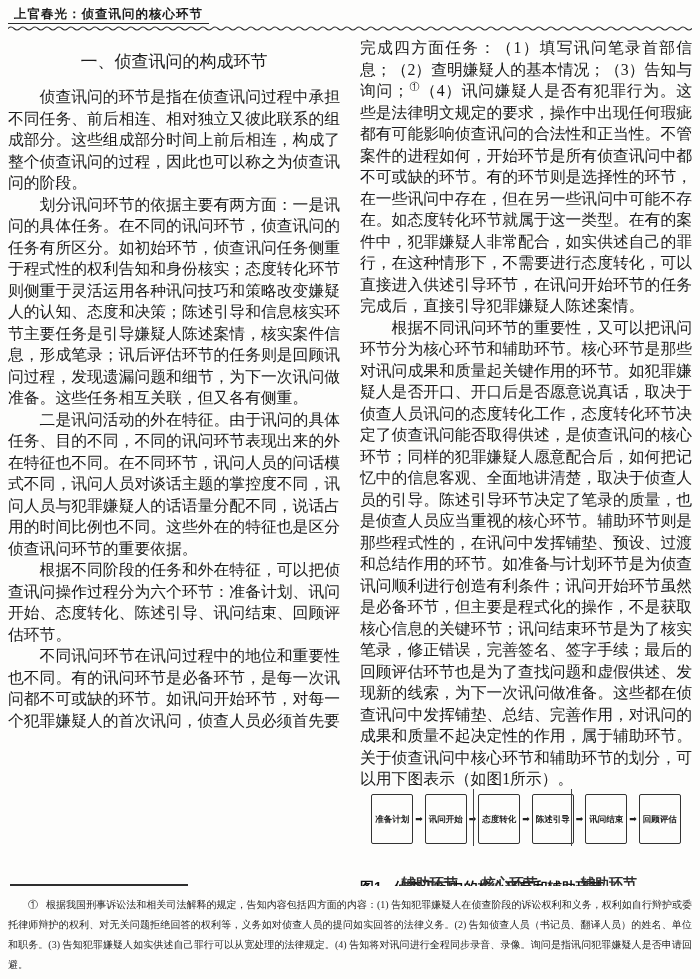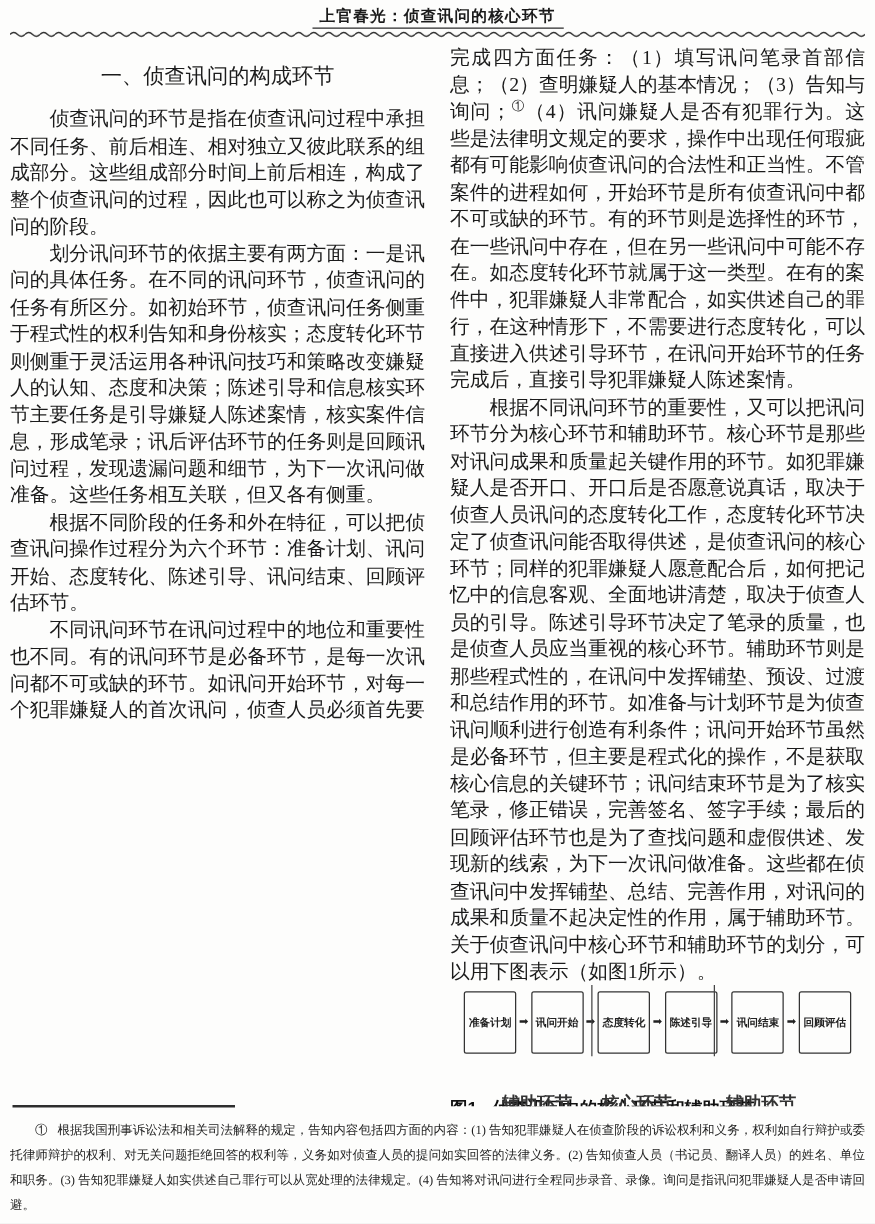--- a/index.html
+++ b/index.html
@@ -8,21 +8,21 @@
     width:700px;height:979px;
     margin:0 auto;
     background:#fdfdfc;
     box-sizing:border-box;
     padding:4px 8px 0;
     font-family:"Liberation Serif","DejaVu Serif",serif;
     color:#1b1b1b;
     overflow:hidden;
   }
   
-  .head-wrap{text-align:center;}
+  .head-wrap{text-align:left;}
   .running-head{
     display:inline-block;
     font-size:12.5px;line-height:15px;
     letter-spacing:1px;
     font-weight:bold;
     padding:0 6px 1px;
     border-bottom:1px solid #2a2a2a;
   }
   .wave{display:block;margin-top:1px;}
   
@@ -126,20 +126,21 @@
     </defs>
     <rect width="684" height="7" fill="url(#wavepat)"></rect>
   </svg>
 
   <div class="columns">
 
     <div class="col">
       <h2 class="section-heading">一、侦查讯问的构成环节</h2>
       <p class="indent">侦查讯问的环节是指在侦查讯问过程中承担不同任务、前后相连、相对独立又彼此联系的组成部分。这些组成部分时间上前后相连，构成了整个侦查讯问的过程，因此也可以称之为侦查讯问的阶段。</p>
       <p class="indent">划分讯问环节的依据主要有两方面：一是讯问的具体任务。在不同的讯问环节，侦查讯问的任务有所区分。如初始环节，侦查讯问任务侧重于程式性的权利告知和身份核实；态度转化环节则侧重于灵活运用各种讯问技巧和策略改变嫌疑人的认知、态度和决策；陈述引导和信息核实环节主要任务是引导嫌疑人陈述案情，核实案件信息，形成笔录；讯后评估环节的任务则是回顾讯问过程，发现遗漏问题和细节，为下一次讯问做准备。这些任务相互关联，但又各有侧重。</p>
+      <p class="indent">二是讯问活动的外在特征。由于讯问的具体任务、目的不同，不同的讯问环节表现出来的外在特征也不同。在不同环节，讯问人员的问话模式不同，讯问人员对谈话主题的掌控度不同，讯问人员与犯罪嫌疑人的话语量分配不同，说话占用的时间比例也不同。这些外在的特征也是区分侦查讯问环节的重要依据。</p>
       <p class="indent">根据不同阶段的任务和外在特征，可以把侦查讯问操作过程分为六个环节：准备计划、讯问开始、态度转化、陈述引导、讯问结束、回顾评估环节。</p>
       <p class="indent">不同讯问环节在讯问过程中的地位和重要性也不同。有的讯问环节是必备环节，是每一次讯问都不可或缺的环节。如讯问开始环节，对每一个犯罪嫌疑人的首次讯问，侦查人员必须首先要</p>
     </div>
 
     <div class="col">
       <p><span>完成四方面任务：（1）填写讯问笔录首部信息；（2）查明嫌疑人的基本情况；（3）告知与询问；</span><sup class="fnref">①</sup><span>（4）讯问嫌疑人是否有犯罪行为。这些是法律明文规定的要求，操作中出现任何瑕疵都有可能影响侦查讯问的合法性和正当性。不管案件的进程如何，开始环节是所有侦查讯问中都不可或缺的环节。有的环节则是选择性的环节，在一些讯问中存在，但在另一些讯问中可能不存在。如态度转化环节就属于这一类型。在有的案件中，犯罪嫌疑人非常配合，如实供述自己的罪行，在这种情形下，不需要进行态度转化，可以直接进入供述引导环节，在讯问开始环节的任务完成后，直接引导犯罪嫌疑人陈述案情。</span></p>
       <p class="indent">根据不同讯问环节的重要性，又可以把讯问环节分为核心环节和辅助环节。核心环节是那些对讯问成果和质量起关键作用的环节。如犯罪嫌疑人是否开口、开口后是否愿意说真话，取决于侦查人员讯问的态度转化工作，态度转化环节决定了侦查讯问能否取得供述，是侦查讯问的核心环节；同样的犯罪嫌疑人愿意配合后，如何把记忆中的信息客观、全面地讲清楚，取决于侦查人员的引导。陈述引导环节决定了笔录的质量，也是侦查人员应当重视的核心环节。辅助环节则是那些程式性的，在讯问中发挥铺垫、预设、过渡和总结作用的环节。如准备与计划环节是为侦查讯问顺利进行创造有利条件；讯问开始环节虽然是必备环节，但主要是程式化的操作，不是获取核心信息的关键环节；讯问结束环节是为了核实笔录，修正错误，完善签名、签字手续；最后的回顾评估环节也是为了查找问题和虚假供述、发现新的线索，为下一次讯问做准备。这些都在侦查讯问中发挥铺垫、总结、完善作用，对讯问的成果和质量不起决定性的作用，属于辅助环节。关于侦查讯问中核心环节和辅助环节的划分，可以用下图表示（如图1所示）。</p>
 
       <div class="figure">
         <div class="fig-divider d1"></div>

